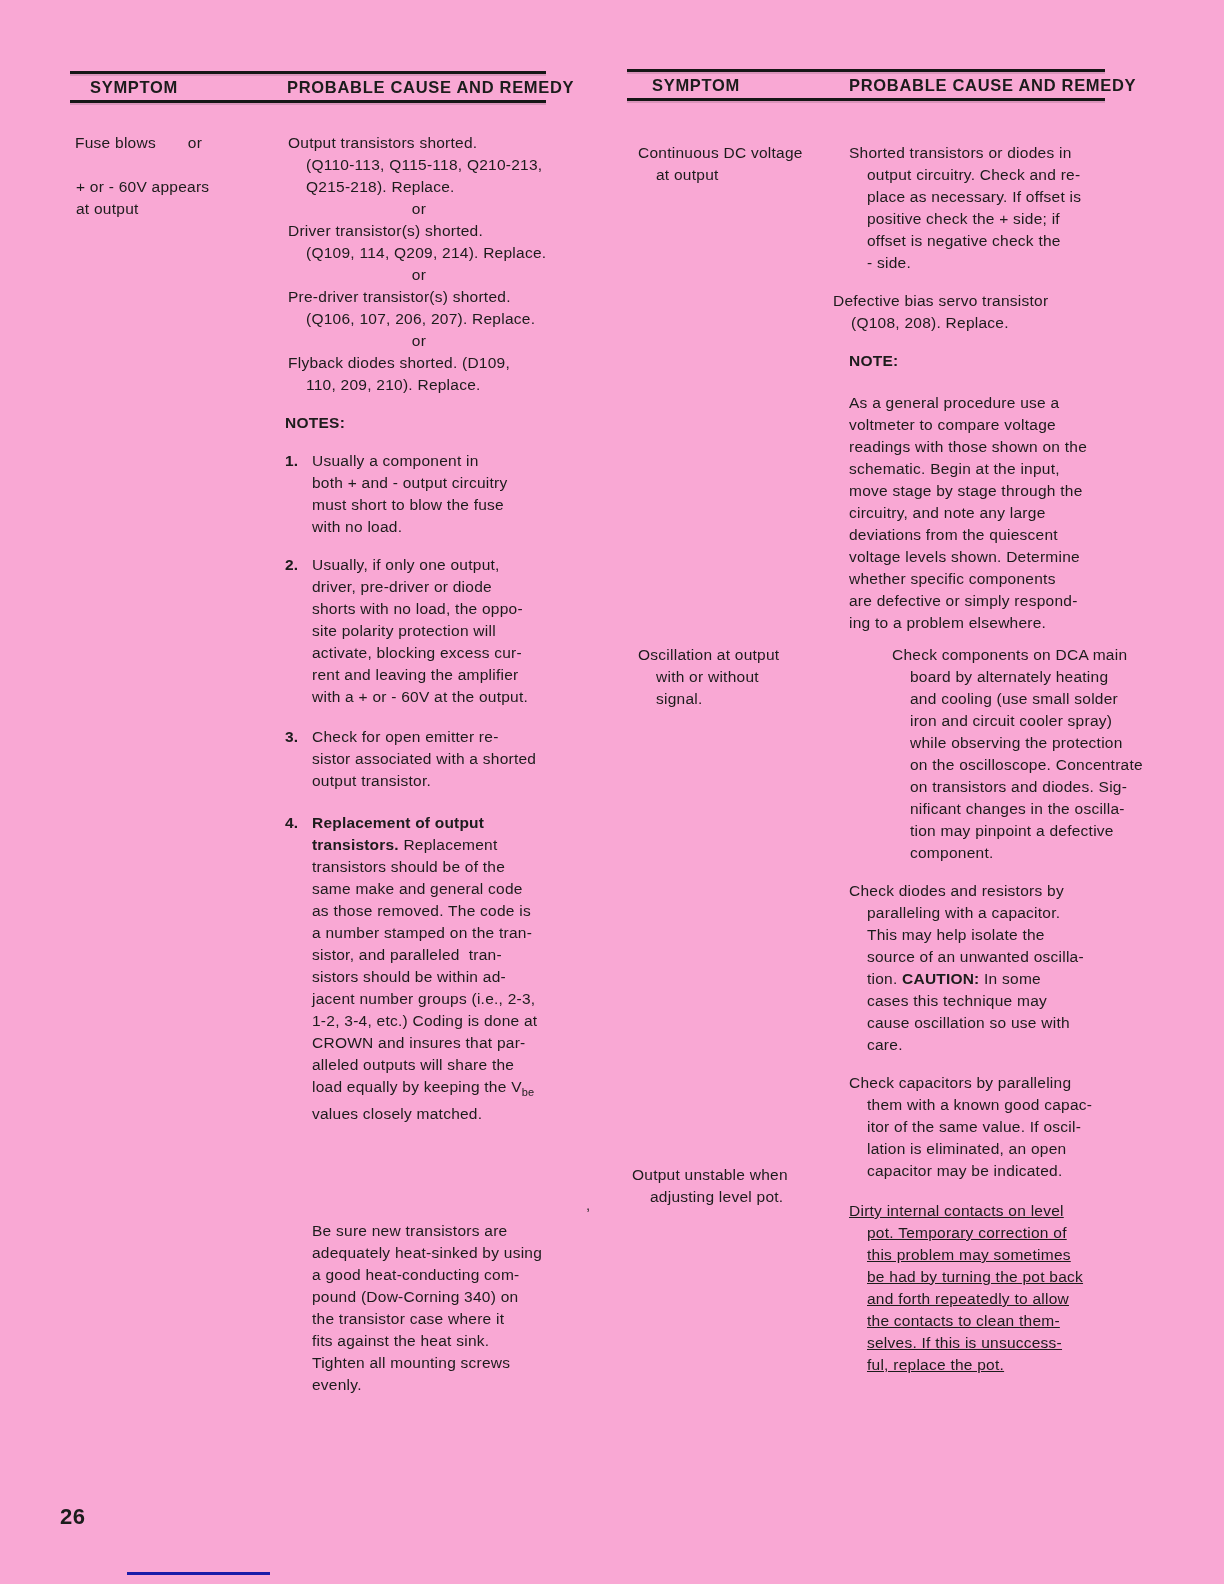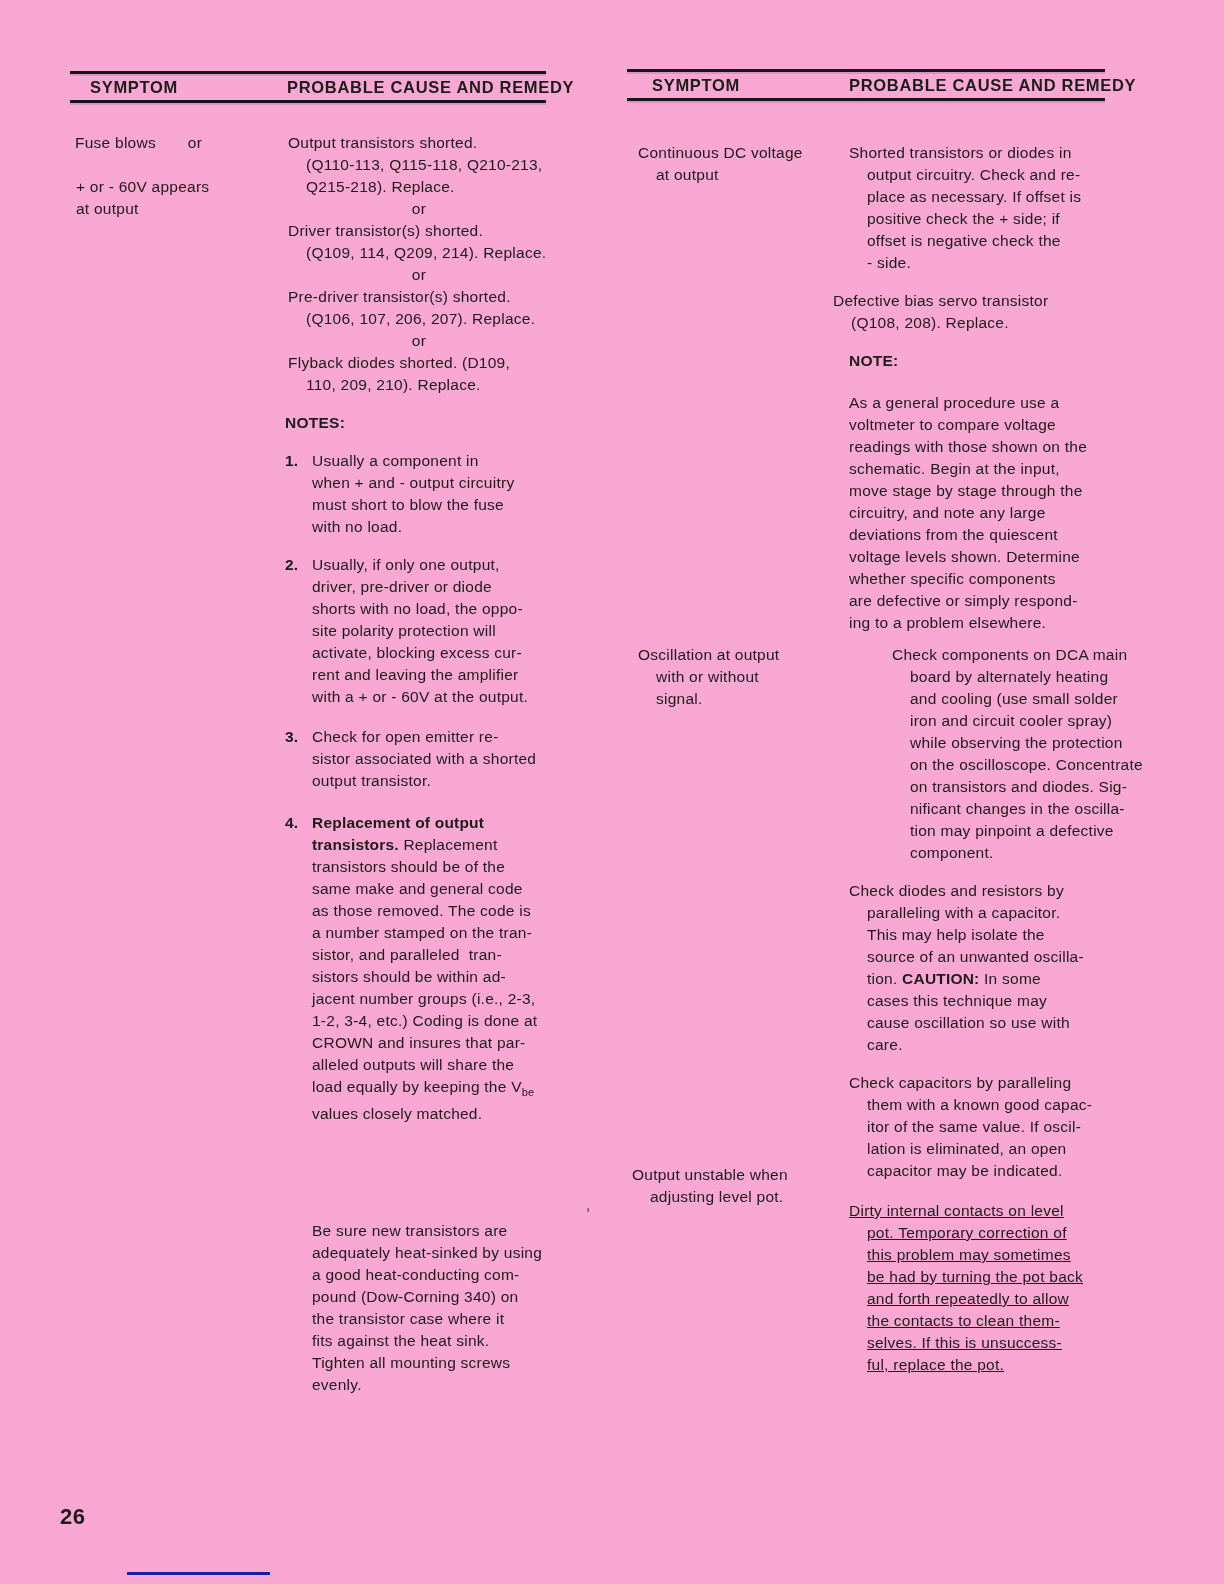--- a/index.html
+++ b/index.html
@@ -58,21 +58,21 @@
       <div class="ln i">(Q106, 107, 206, 207). Replace.</div>
       <div class="ln c">or</div>
       <div class="ln n">Flyback diodes shorted. (D109,</div>
       <div class="ln i">110, 209, 210). Replace.</div>
     </div>
 
   <div class="tb bold-line" style="left:285px;top:412px;">NOTES:</div>
 
   <div class="tb note" style="left:312px;top:450px;width:245px;">
     <span class="num">1.</span>
-    <span><div class="ln n">Usually a component in</div><div class="ln n">when + and - output circuitry</div><div class="ln n">must short to blow the fuse</div><div class="ln n">with no load.</div></span>
+    <span><div class="ln n">Usually a component in</div><div class="ln n">both + and - output circuitry</div><div class="ln n">must short to blow the fuse</div><div class="ln n">with no load.</div></span>
   </div>
   <div class="tb note" style="left:312px;top:554px;width:245px;">
     <span class="num">2.</span>
     <span><div class="ln n">Usually, if only one output,</div><div class="ln n">driver, pre-driver or diode</div><div class="ln n">shorts with no load, the oppo-</div><div class="ln n">site polarity protection will</div><div class="ln n">activate, blocking excess cur-</div><div class="ln n">rent and leaving the amplifier</div><div class="ln n">with a + or - 60V at the output.</div></span>
   </div>
   <div class="tb note" style="left:312px;top:726px;width:245px;">
     <span class="num">3.</span>
     <span><div class="ln n">Check for open emitter re-</div><div class="ln n">sistor associated with a shorted</div><div class="ln n">output transistor.</div></span>
   </div>
   <div class="tb note" style="left:312px;top:812px;width:245px;">

